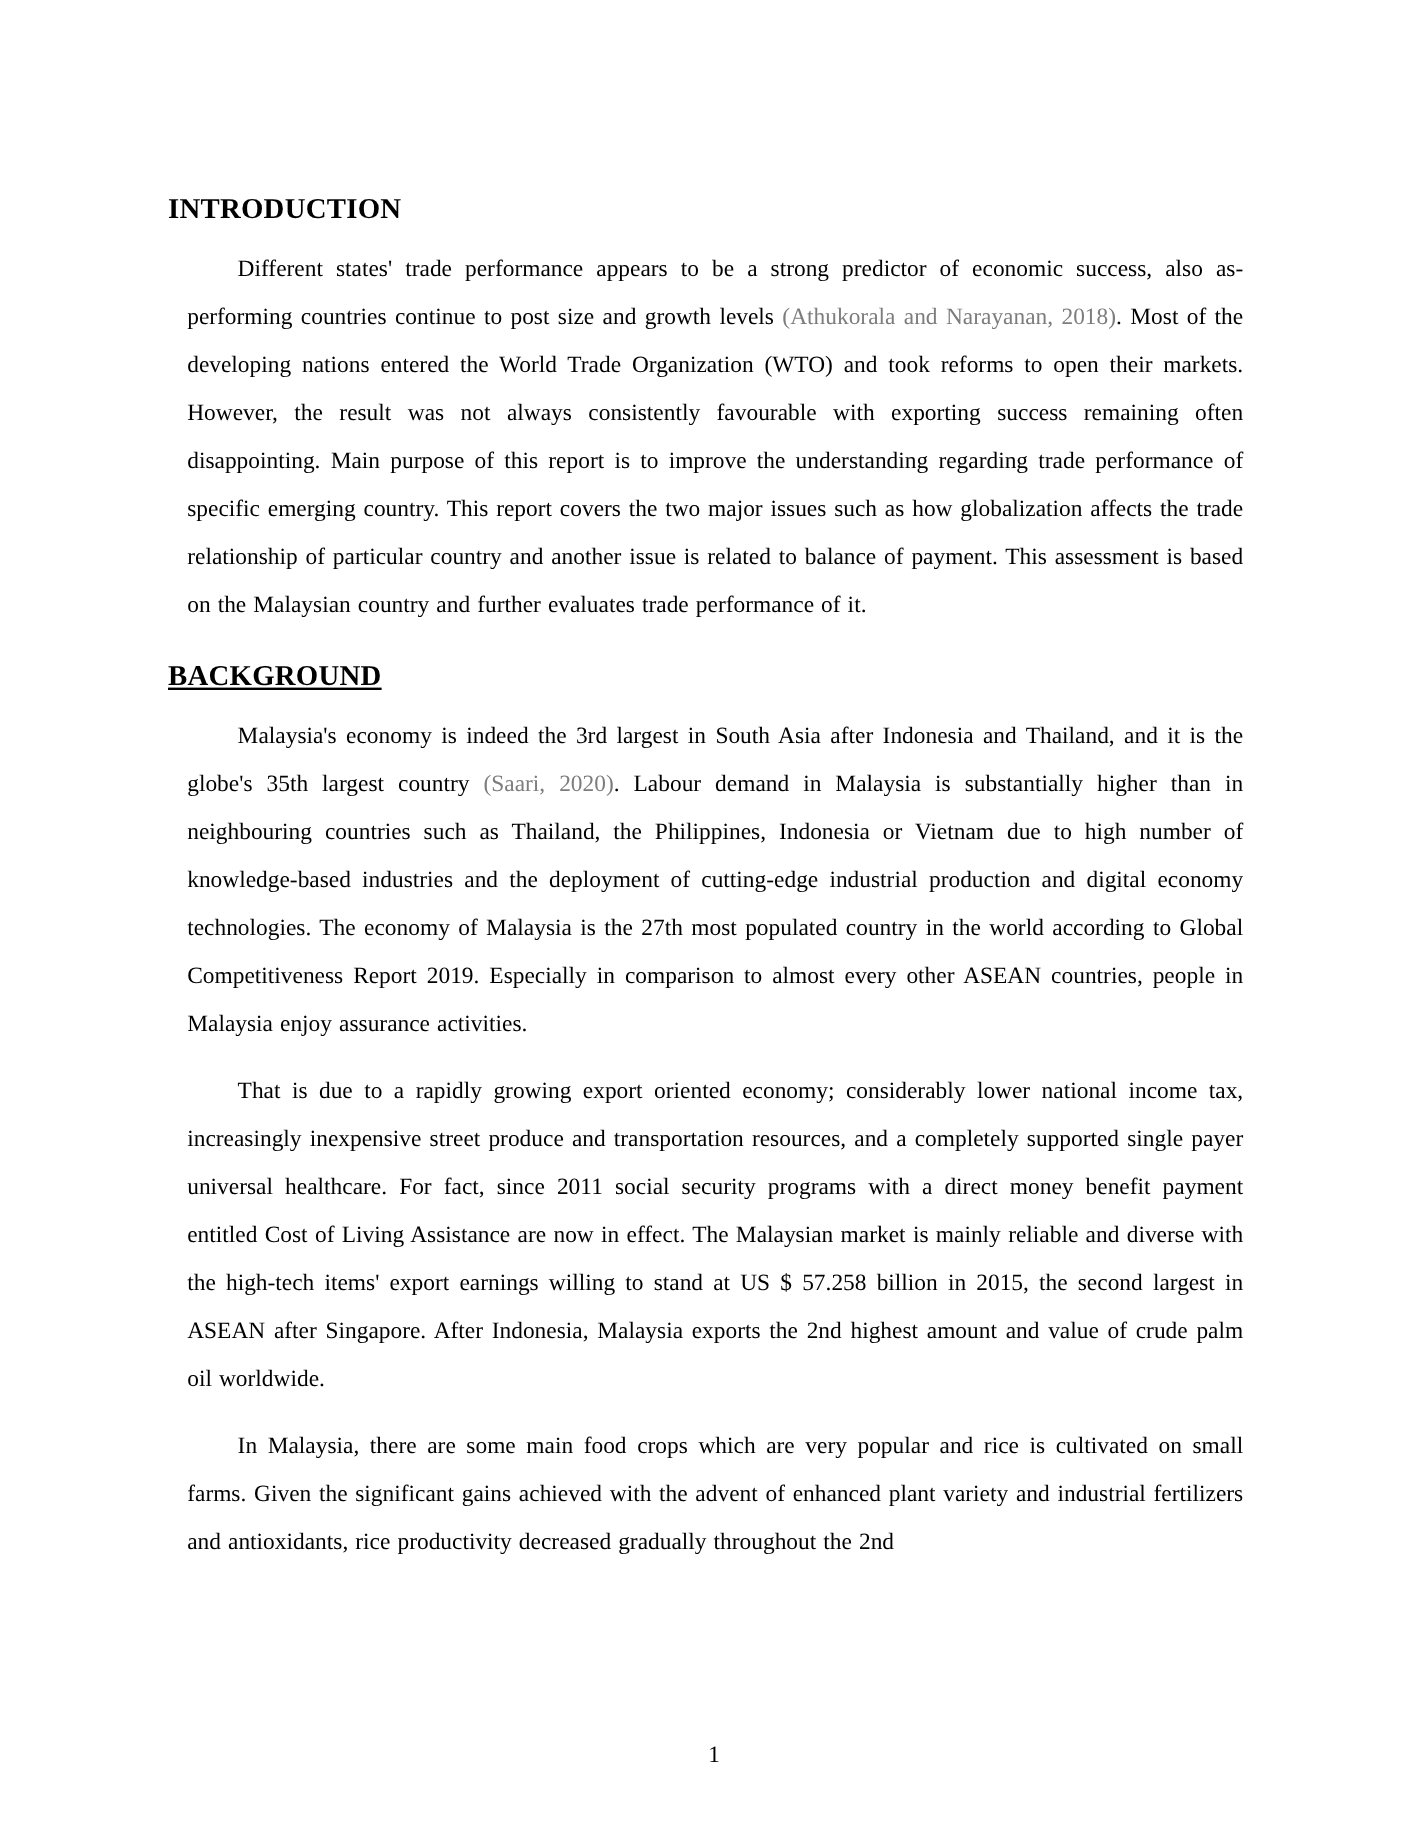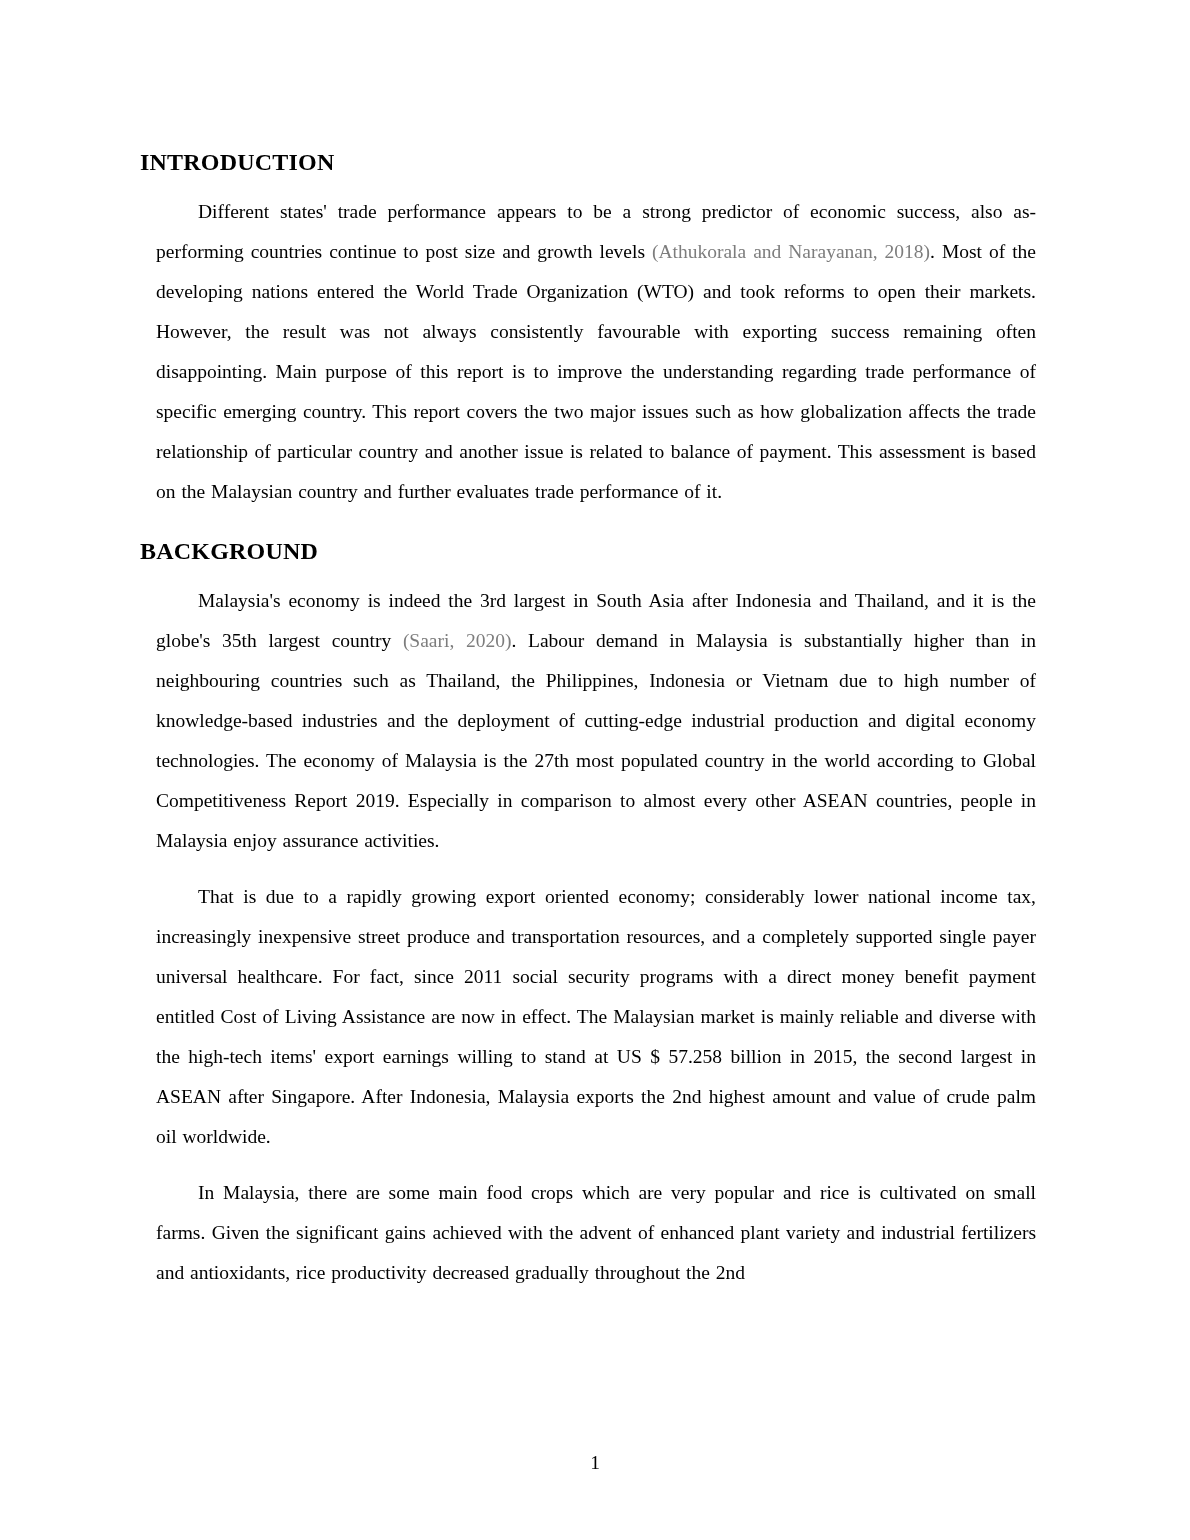--- a/index.html
+++ b/index.html
@@ -19,24 +19,25 @@
   .content {
     position: absolute;
     left: 140px;
     top: 146px;
     width: 912px;
   }
   .heading {
     font-size: 24px;
     font-weight: bold;
     letter-spacing: 0.2px;
-    margin: 3px 0 16px 0;
+    margin: 16px 0 16px 0;
   }
   .heading.spaced {
     margin-top: 26px;
+    text-decoration: underline;
   }
   .para {
     font-size: 19.5px;
     line-height: 40px;
     text-align: justify;
     text-indent: 42px;
     margin: 16px;
     word-spacing: 1px;
   }
   .citation {

